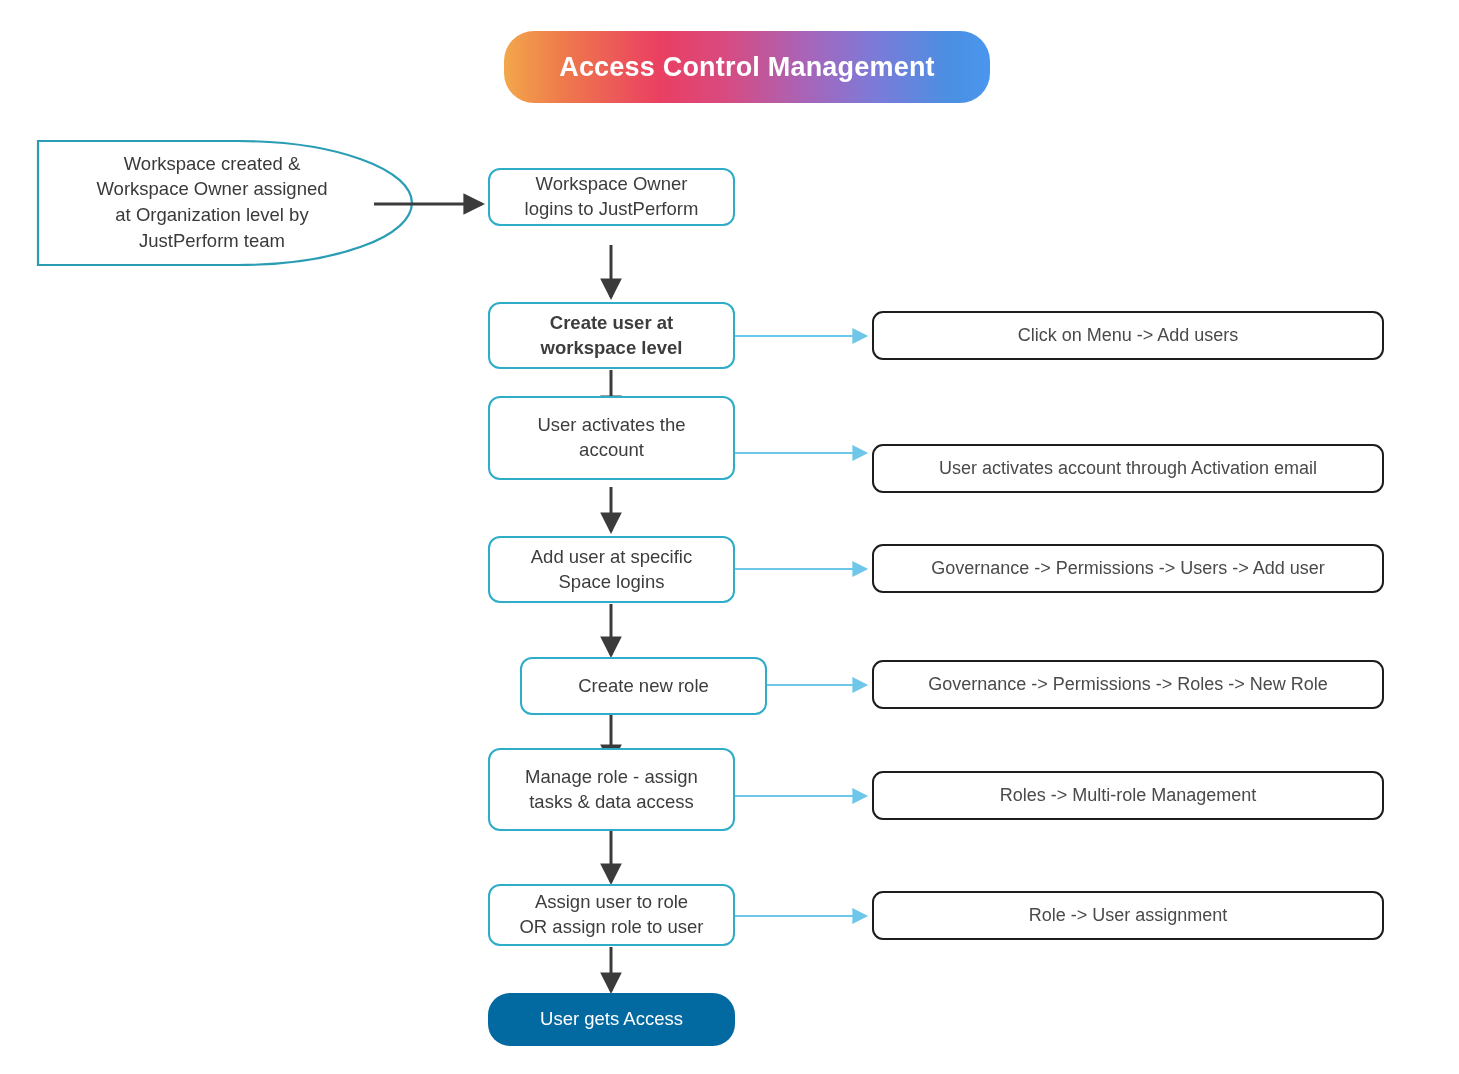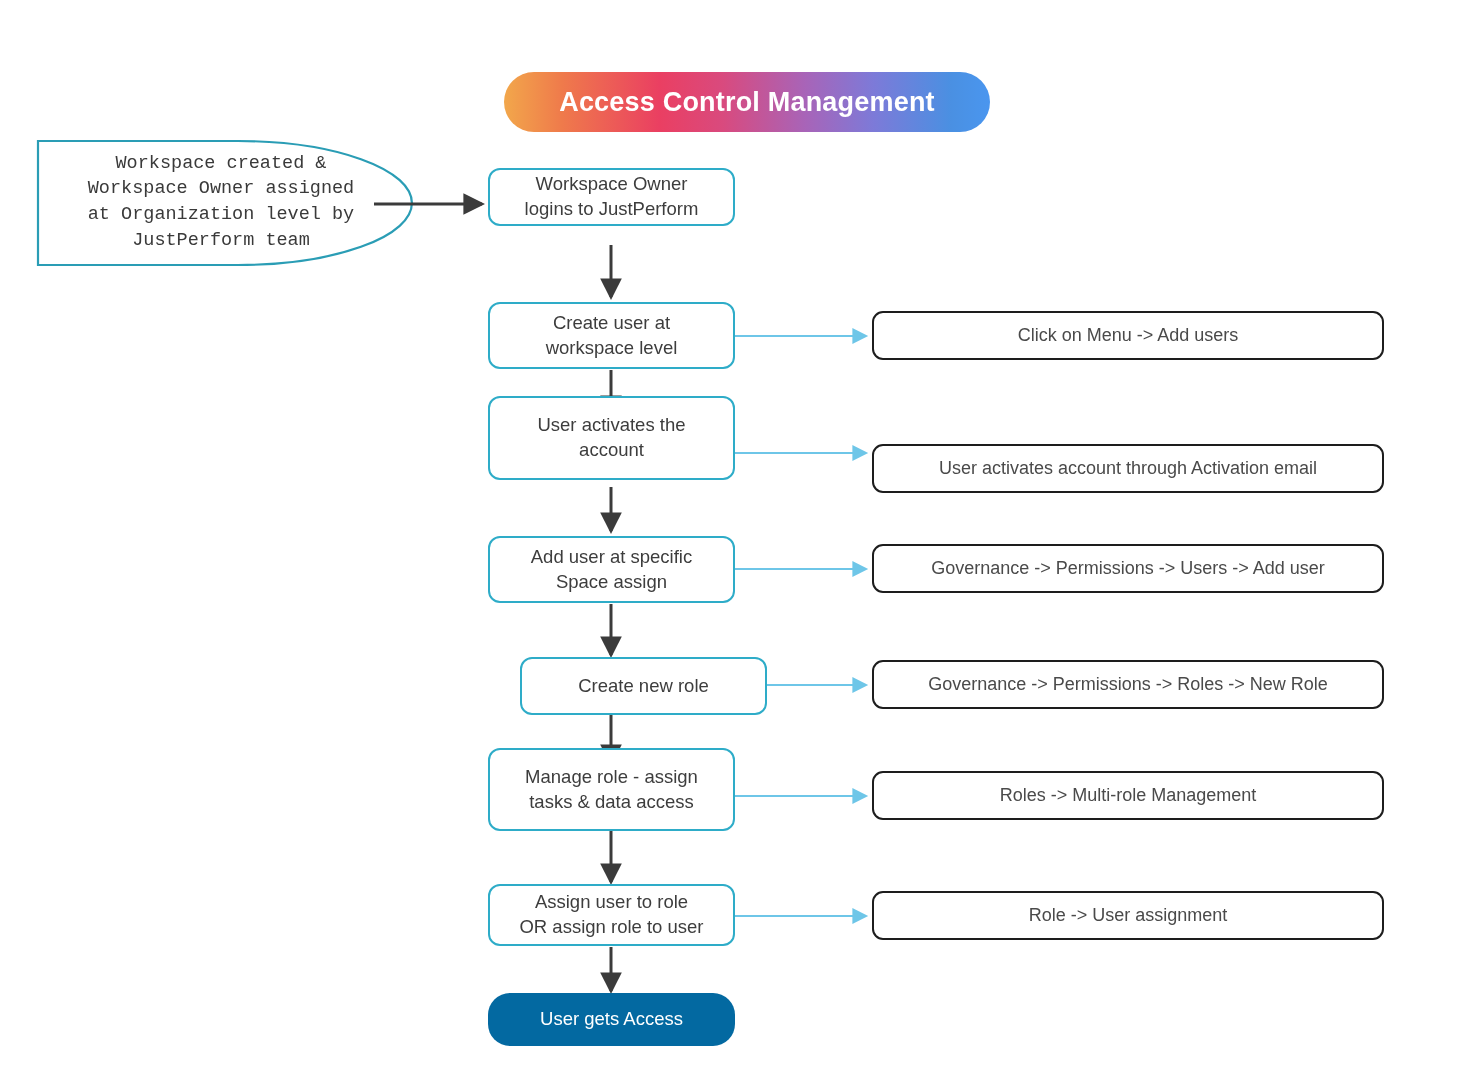--- a/index.html
+++ b/index.html
@@ -21,53 +21,51 @@
     width: 1459px;
     height: 1074px;
   }
 
   
   .title-banner {
     position: absolute;
     left: 504px;
     top: 31px;
     width: 486px;
-    height: 60px;
+    height: 72px;
     border-radius: 30px;
     background: linear-gradient(90deg,
         #f2a74b 0%,
         #ef7a4b 12%,
         #ea3f62 32%,
         #d94a7e 45%,
         #a864b8 62%,
         #7d7ad8 76%,
         #4a90e2 92%,
         #4a96ef 100%);
     display: flex;
     align-items: center;
     justify-content: center;
     box-sizing: border-box;
-    margin-top: 41px;
   }
   .title-banner .title-text {
     color: #ffffff;
     font-size: 27px;
     font-weight: bold;
     letter-spacing: 0.2px;
     white-space: nowrap;
   }
 
   
   .callout {
     position: absolute;
-    left: 45px;
+    left: 36px;
     top: 139px;
     width: 376px;
     height: 126px;
-    font-family: Liberation Mono, monospace;
   }
   .callout .callout-label {
     position: absolute;
     left: 26px;
     top: 0;
     width: 300px;
     height: 126px;
     display: flex;
     align-items: center;
     justify-content: center;
@@ -175,28 +173,28 @@
 <div class="callout">
   <div class="callout-label">Workspace created &amp;
 Workspace Owner assigned
 at Organization level by
 JustPerform team</div>
 </div>
 
 <div class="flow-box" style="top:168px; height:58px;">Workspace Owner
 logins to JustPerform</div>
 
-<div class="flow-box" style="top:302px; height:67px;">Create user at
+<div class="flow-box" style="top:302px; height:67px;font-weight:bold;">Create user at
 workspace level</div>
 
 <div class="flow-box" style="top:396px; height:84px;">User activates the
 account</div>
 
 <div class="flow-box" style="top:536px; height:67px;">Add user at specific
-Space assign</div>
+Space logins</div>
 
 <div class="flow-box" style="top:657px; height:58px;margin-left:32px;">Create new role</div>
 
 <div class="flow-box" style="top:748px; height:83px;">Manage role - assign
 tasks &amp; data access</div>
 
 <div class="flow-box" style="top:884px; height:62px;">Assign user to role
 OR assign role to user</div>
 
 <div class="terminal-box" style="top:993px; height:53px;">User gets Access</div>

